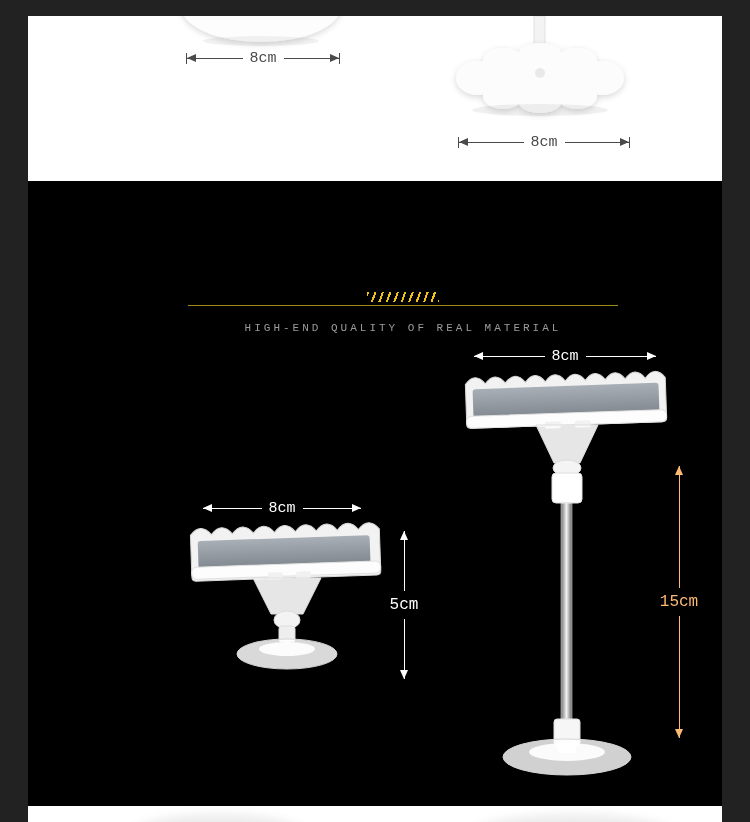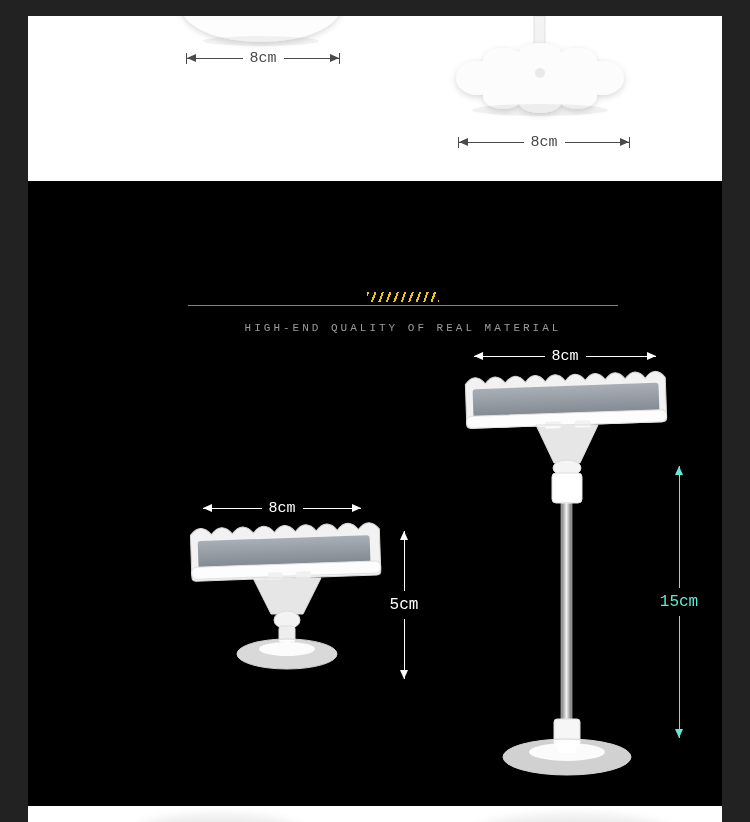--- a/index.html
+++ b/index.html
@@ -57,21 +57,21 @@
   .vdim .seg.a-down::after {
     content:""; position:absolute; bottom:0; left:-4px; width:0; height:0;
     border-left:4px solid transparent; border-right:4px solid transparent;
     border-top:9px solid currentColor;
   }
   .vdim .label { padding:6px 0; font-size:16px; line-height:1; }
 
   #dim-top-left  { left:158px; top:35px;  width:154px; color:#4a4a4a; }
   #dim-top-right { left:430px; top:119px; width:172px; color:#4a4a4a; }
   #dim-tall-w    { left:446px; top:333px; width:182px; color:#ffffff; }
-  #dim-tall-h    { left:629px; top:450px; height:272px; width:44px; color:#5eead4; }
+  #dim-tall-h    { left:629px; top:450px; height:272px; width:44px; color:#fdba74; }
   #dim-short-w   { left:175px; top:485px; width:158px; color:#ffffff; }
   #dim-short-h   { left:356px; top:515px; height:148px; width:40px;  color:#ffffff; }
 
   .photo { position:absolute; }
   #product-tall  { left:428px; top:345px; width:250px; height:430px; }
   #product-short { left:155px; top:498px; width:220px; height:185px; }
   #top-partials  { left:0; top:0; width:750px; height:165px; }
 </style>
 </head>
 <body>

